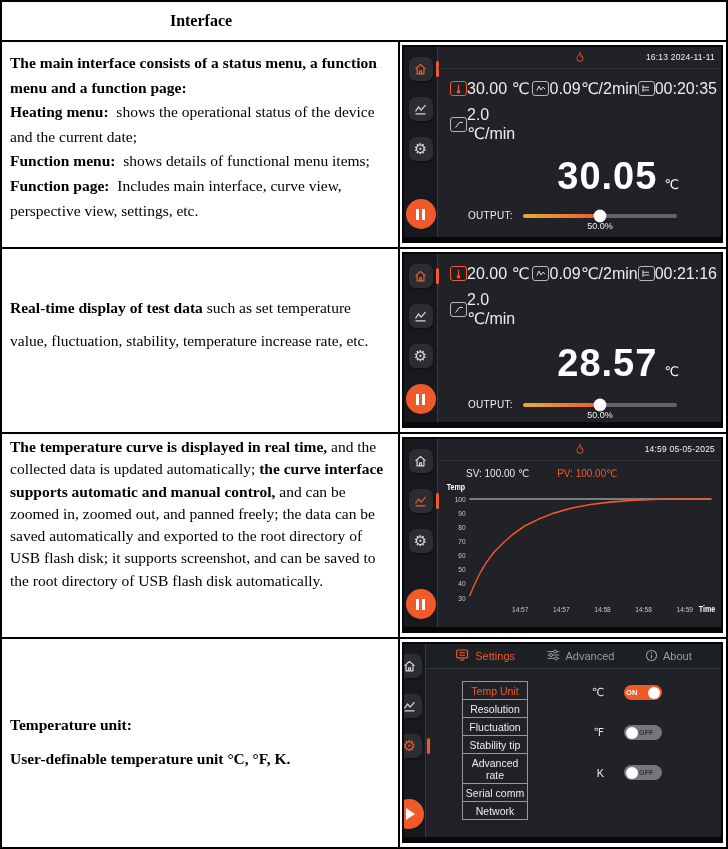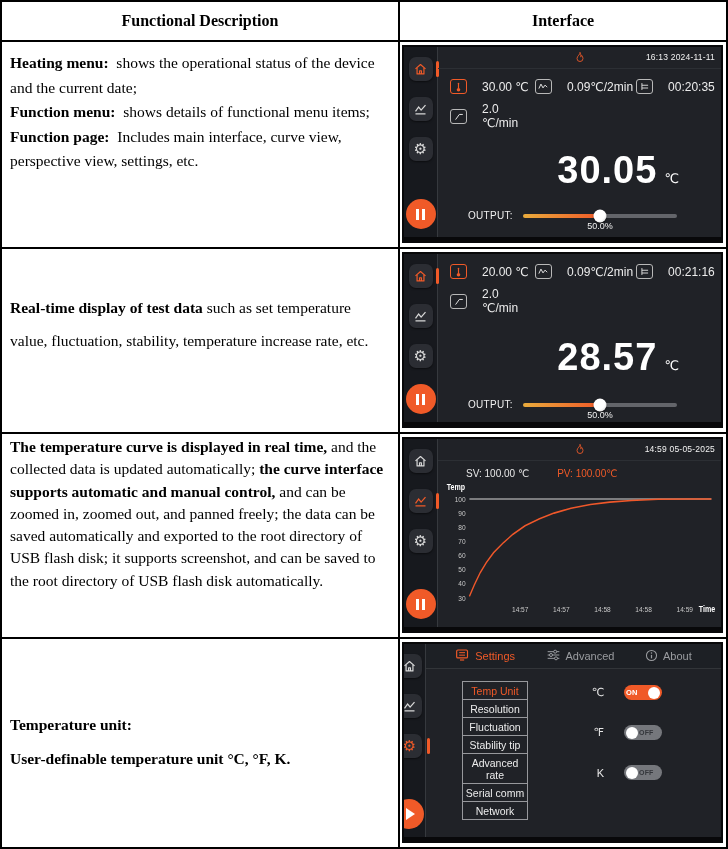--- a/index.html
+++ b/index.html
@@ -39,21 +39,21 @@
   .screen.cut .side{width:22px;}
   .screen.cut .nav-btn{margin-left:-10px;}
   .screen.cut .nav-btn .ind{right:-8px;}
   .screen.cut .run-btn{margin-left:-12px;}
   
   .main{flex:1;display:flex;flex-direction:column;min-width:0;position:relative;}
   .topbar{height:21px;position:relative;border-bottom:1px solid #2c2f34;flex-shrink:0;}
   .top-ic{position:absolute;left:50%;top:3px;transform:translateX(-50%);display:flex;gap:8px;align-items:center;}
   .dtime{position:absolute;right:6px;top:5px;font-size:8.5px;color:#f2f2f2;letter-spacing:.2px;}
   .status{display:grid;grid-template-columns:1.05fr 1.25fr 1fr;row-gap:8px;padding:10px 4px 0 12px;flex-shrink:0;}
-  .st-item{display:flex;align-items:center;gap:15px;font-size:12px;color:#ececec;}
+  .st-item{display:flex;align-items:center;gap:0;font-size:16px;color:#ececec;}
   .st-ic{width:17px;height:15px;border:1px solid #b8b8b8;border-radius:3px;display:flex;align-items:center;
          justify-content:center;color:#e8e8e8;flex-shrink:0;box-sizing:border-box;}
   .st-item.accent .st-ic{border-color:#f05a28;color:#f05a28;}
   .bigwrap{flex:1;display:flex;align-items:center;justify-content:flex-end;padding-right:42px;min-height:0;}
   .big{font-size:38px;font-weight:bold;color:#fff;letter-spacing:1px;}
   .big-unit{font-size:13px;color:#fff;margin-left:7px;margin-top:16px;}
   .out-row{display:flex;align-items:center;gap:10px;padding:0 44px 16px 30px;flex-shrink:0;}
   .out-label{font-size:10px;color:#f0f0f0;letter-spacing:.3px;}
   .out-slider{position:relative;flex:1;height:4px;border-radius:2px;}
   .out-thumb{position:absolute;top:50%;transform:translate(-50%,-50%);width:13px;height:13px;border-radius:50%;
@@ -86,26 +86,26 @@
   .sw-knob{width:12px;height:12px;border-radius:50%;background:#fff;flex-shrink:0;}
   .sw-txt{font-size:7.5px;color:#fff;font-weight:bold;letter-spacing:.2px;}
   .sw.off .sw-txt{color:#34363b;font-size:7px;}
 </style>
 </head>
 <body>
 
 <div class="doc">
 
   <div class="trow" style="border-bottom-width:2px">
-    <div class="lcell hcell">Functional Description</div>
     <div class="hcell">Interface</div>
   </div>
 
   <div class="trow">
     <div class="lcell desc d0">
+        <p><b>The main interface consists of a status menu, a function menu and a function page:</b></p>
         <p><b>Heating menu:</b><span>  shows the operational status of the device and the current date;</span></p>
         <p><b>Function menu:</b><span>  shows details of functional menu items;</span></p>
         <p><b>Function page:</b><span>  Includes main interface, curve view, perspective view, settings, etc.</span></p>
       </div>
     <div class="shotcell">
       <div class="screen">
         <div class="side">
           <div class="nav-btn active">
             <span class="i">
                 <svg width="15" height="15" viewBox="0 0 24 24" fill="none" stroke="currentColor" stroke-width="1.9" stroke-linejoin="round">

